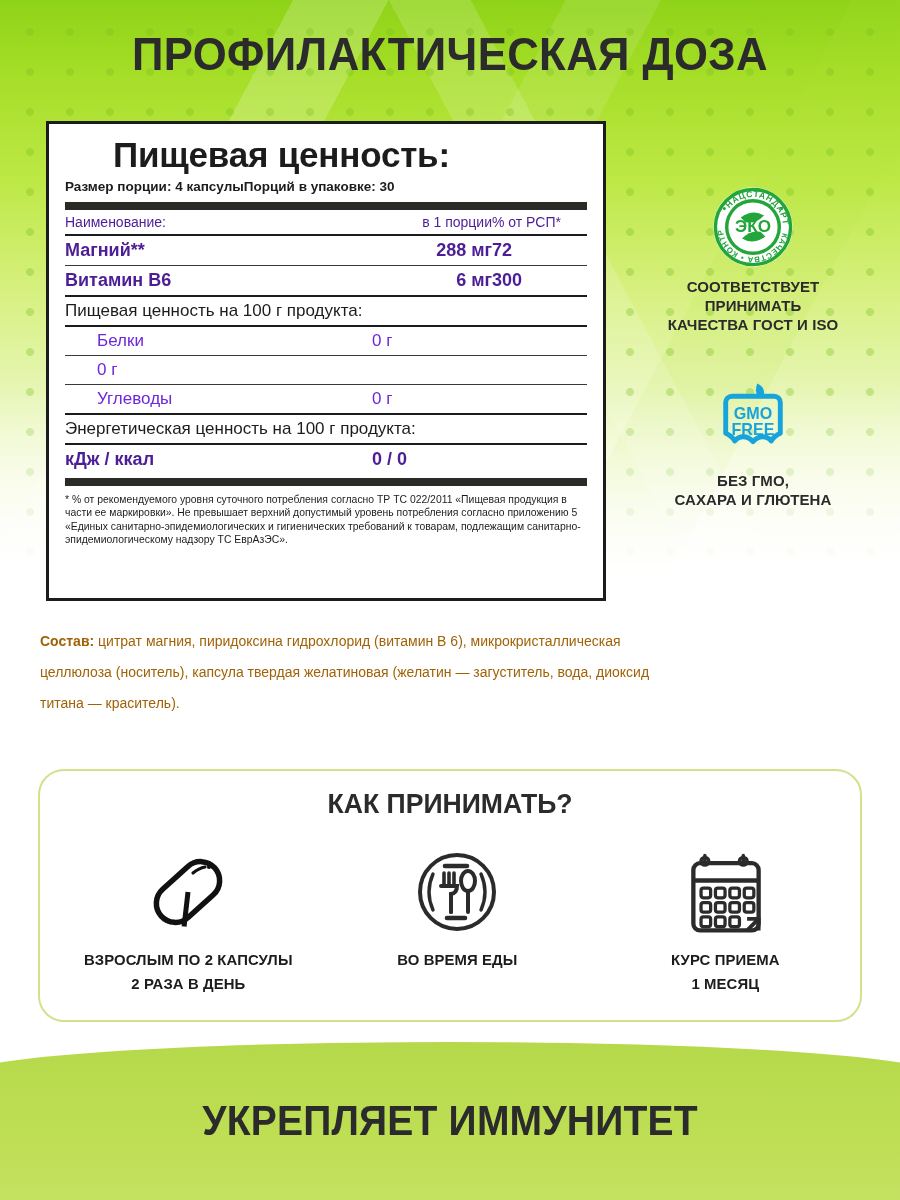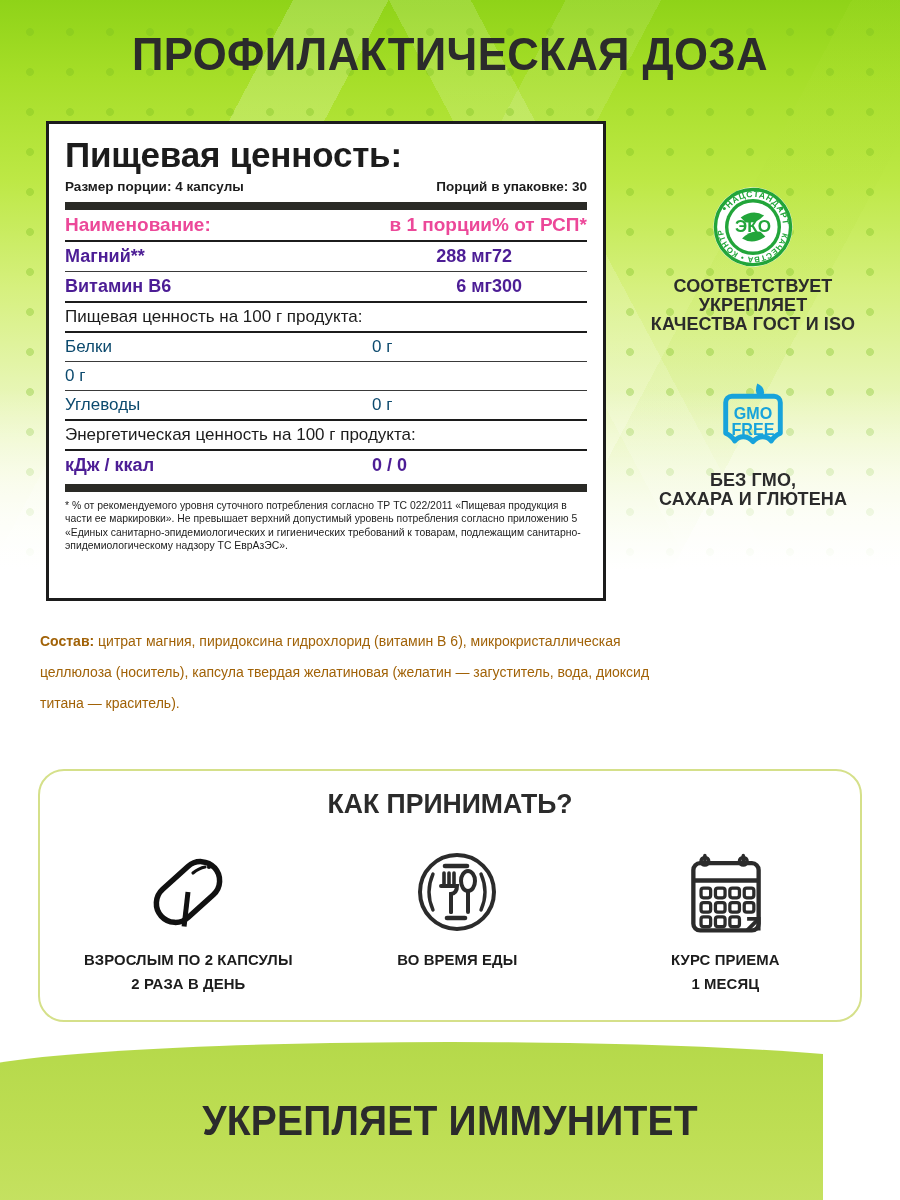--- a/index.html
+++ b/index.html
@@ -72,53 +72,53 @@
   
   .nutri {
     position: absolute; left: 46px; top: 121px;
     width: 560px; height: 480px;
     background: #ffffff;
     border: 3px solid #1c1c1c;
     padding: 10px 16px 0 16px;
   }
   .nutri-title {
     font-size: 35px; font-weight: bold; color: #1c1c1c;
-    letter-spacing: -.2px; line-height: 42px;
+    letter-spacing: -.2px; line-height: 42px; margin-left: 48px;
   }
   .serv-row {
-    display: flex; justify-content: space-between;
+    display: flex; 
     font-size: 13.5px; font-weight: bold; color: #1c1c1c;
     margin-top: 3px; margin-bottom: 8px;
   }
   .bar-thick { height: 8px; background: #2a2a26; }
   .trow {
     display: flex; align-items: baseline;
     padding: 4px 0 4px 0;
   }
   .trow .c1 { flex: 1 1 auto; text-align: left; }
   .trow .c2 { width: 120px; text-align: right; }
   .trow .c3 { width: 95px; }
   .rule-thin { border-top: 1.5px solid #3a3a3a; }
   .rule-med  { border-top: 2.5px solid #1c1c1c; }
-  .r-head { font-size: 19px; font-weight: bold; color: #ec4899; }
+  .r-head { font-size: 14px; font-weight: normal; color: #4c1d95; }
   .r-bold { font-size: 18px; font-weight: bold; color: #4c1d95; }
-  .r-norm { font-size: 17px; font-weight: normal; color: #0c4a6e; }
+  .r-norm { font-size: 17px; font-weight: normal; color: #6d28d9; margin-left: 32px; }
   .r-sec  { font-size: 17px; font-weight: normal; color: #1c1c1c; }
   .footnote {
     font-size: 10.4px; line-height: 13.4px; color: #1c1c1c;
     margin-top: 7px;
   }
 
   
   .badge-col {
     position: absolute; left: 622px; top: 186px; width: 262px;
   }
   .badge { text-align: center; }
   .badge-caption {
-    font-size: 18px; font-weight: bold; color: #2b2b2b;
+    font-size: 15px; font-weight: bold; color: #2b2b2b;
     line-height: 19px; letter-spacing: .1px; margin-top: 9px;
   }
   .eco-wrap { display: flex; justify-content: center; }
   .gmo-wrap { display: flex; justify-content: center; margin-top: 4px; }
   .badge-gap { height: 40px; }
 
   
   .composition {
     position: absolute; left: 40px; top: 626px; width: 640px;
     font-size: 14px; line-height: 31px; color: #a16207;
@@ -144,21 +144,21 @@
   .howto-item { flex: 1 1 33.33%; text-align: center; }
   .howto-icon { height: 112px; display: flex; align-items: center; justify-content: center; }
   .howto-label {
     font-size: 15.5px; font-weight: bold; color: #1c1c1c;
     line-height: 24px; letter-spacing: .1px;
     transform: scaleX(.96);
   }
 
   
   .footer {
-    position: absolute; left: 0; bottom: 0; width: 823px; height: 166px;
+    position: absolute; left: 0; bottom: 0; width: 900px; height: 166px;
     overflow: hidden;
   }
   .footer-shape {
     position: absolute; left: -40px; top: 8px;
     width: 980px; height: 230px;
     border-radius: 50% 50% 0 0 / 34px 34px 0 0;
     background: linear-gradient(to bottom, #b5d94a 0%, #bede54 40%, #cce46e 100%);
   }
   .footer-text {
     position: absolute; left: 0; top: 63px; width: 900px;
@@ -270,21 +270,21 @@
           </text>
           <circle cx="18" cy="33" r="2.2" fill="#22a53a"></circle>
           <circle cx="102" cy="33" r="2.2" fill="#22a53a"></circle>
           <path d="M42 46 q18 -13 34 -3 q-12 13 -27 10 z" fill="#22a53a"></path>
           <path d="M78 74 q-18 13 -34 3 q12 -13 27 -10 z" fill="#22a53a"></path>
           <text x="60" y="68" text-anchor="middle" font-family="Liberation Sans, sans-serif" font-size="25" font-weight="bold" fill="#22a53a">ЭКО</text>
         </svg>
       </div>
       <div class="badge-caption">
         <div>СООТВЕТСТВУЕТ</div>
-        <div>УКРЕПЛЯЕТ</div>
+        <div>ПРИНИМАТЬ</div>
         <div>КАЧЕСТВА ГОСТ И ISO</div>
       </div>
     </div>
 
     <div class="badge-gap"></div>
 
     <div class="badge">
       <div class="gmo-wrap">
         <svg width="84" height="84" viewBox="0 0 120 120">
           <path d="M66 8 q14 6 8 20 q-14 -2 -8 -20 z" fill="#17a3db"></path>

